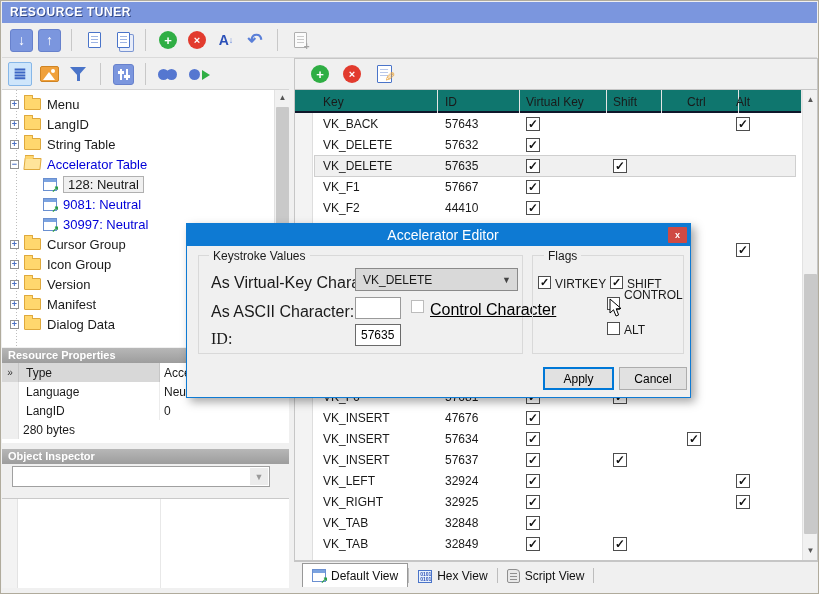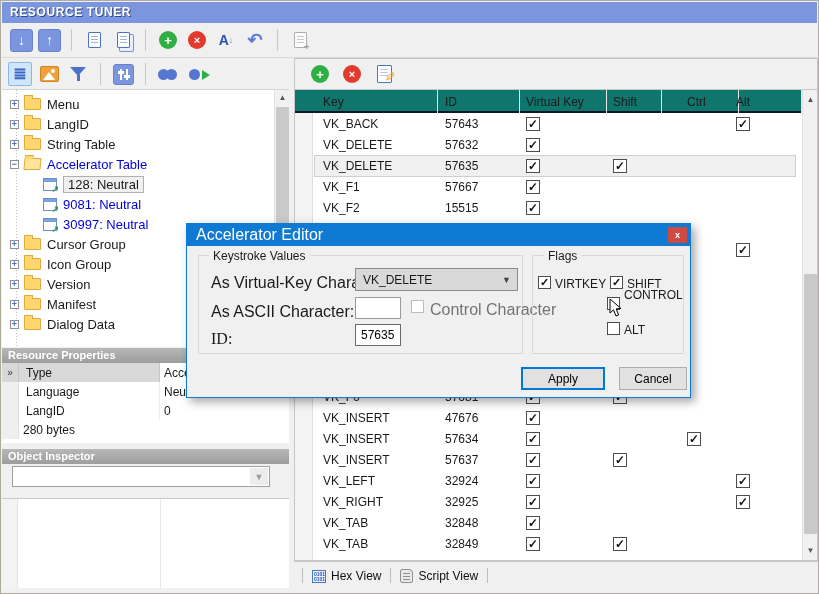--- a/index.html
+++ b/index.html
@@ -121,35 +121,35 @@
   .ico-hex { position:relative; width:14px; height:13px; background:#eaf2fc; border:1px solid #4a74c9; overflow:hidden; }
   .ico-hex::before { content:"0101"; position:absolute; left:1px; top:0px; font-size:5px; color:#2b50b8; font-weight:bold; letter-spacing:0; }
   .ico-hex::after  { content:"0101"; position:absolute; left:1px; top:5px; font-size:5px; color:#2b50b8; font-weight:bold; }
   .ico-script { position:relative; width:13px; height:14px; background:#e9e9e9; border:1px solid #8f8f8f; border-radius:2px 4px 2px 2px; }
   .ico-script::before { content:""; position:absolute; left:2px; top:3px; width:7px; height:1px; background:#8f8f8f; box-shadow:0 3px 0 #8f8f8f, 0 6px 0 #8f8f8f; }
 
   
   .dialog { position:absolute; left:185px; top:222px; width:505px; height:175px; background:#f0f0f0;
             border:1px solid #0e7ad3; box-shadow:4px 4px 9px rgba(0,0,0,.35); z-index:10; }
   .dlg-title { position:absolute; left:0; top:0; width:100%; height:22px; background:#0e7ad3; color:#fff;
-               line-height:22px; padding-left:9px; font-size:16px; }
+               line-height:22px; padding-left:9px; font-size:14px;text-align:center; }
   .dlg-close { position:absolute; right:3px; top:3px; width:19px; height:16px; background:#cf4a43; color:#fff;
                font-size:9px; font-weight:bold; text-align:center; line-height:16px; border-radius:1px; }
   .groupbox { position:absolute; border:1px solid #d9d9d9; }
   .gb-label { position:absolute; background:#f0f0f0; padding:0 4px; font-size:12px; color:#1a1a1a; }
   .dlg-lab { position:absolute; font-size:16px; }
   .combo { position:absolute; background:#d9d9d9; border:1px solid #8a8a8a; display:flex; align-items:center; padding-left:7px; }
   .combo .chev { position:absolute; right:6px; color:#444; font-size:9px; }
   .dlg-input { position:absolute; border:1px solid #6a6a6a; background:#fff; font-family:"Liberation Sans",sans-serif;
                font-size:12px; padding-left:5px; }
   .flag-lb { position:absolute; font-size:12px; }
   .btn { position:absolute; height:23px; background:#e1e1e1; border:1px solid #adadad; font-family:"Liberation Sans",sans-serif;
          font-size:12px; text-align:center; }
   .btn.focus { border:2px solid #0078d7; }
-  .dis-text { color:#737373; }
+  .dis-text { color:#000000;text-decoration:underline; }
   .cursor-svg { position:absolute; z-index:20; }
 </style>
 </head>
 <body>
 
 <div class="window">
 
   <div class="titlebar">
     <span>RESOURCE TUNER</span>
   </div>
@@ -388,21 +388,21 @@
           </span>
           <span class="cell col-sh"></span>
           <span class="cell col-ct"></span>
           <span class="cell col-al"></span>
         </div>
         <div class="row">
           <span class="cell col-key">
             <span>VK_F2</span>
           </span>
           <span class="cell col-id">
-            <span>15515</span>
+            <span>44410</span>
           </span>
           <span class="cell col-vk">
             <span class="cb">✓</span>
           </span>
           <span class="cell col-sh"></span>
           <span class="cell col-ct"></span>
           <span class="cell col-al"></span>
         </div>
         <div class="row">
           <span class="cell col-key">
@@ -628,20 +628,24 @@
         </div>
       </div>
     <div class="vscroll tbl-scroll">
       <div class="vs-arrow" style="top:2px;">▲</div>
       <div class="vs-thumb" style="top:184px; height:260px;"></div>
       <div class="vs-arrow" style="bottom:2px;">▼</div>
     </div>
   </div>
 
   <div class="tabs" id="tab-strip">
+      <div class="tab active">
+        <span class="accel-ico" style="margin-right: 0px;"></span>
+        <span>Default View</span>
+      </div>
       <span class="tab-sep"></span>
       <div class="tab">
         <span class="ico-hex" style="margin-right: 0px;"></span>
         <span>Hex View</span>
       </div>
       <span class="tab-sep"></span>
       <div class="tab">
         <span class="ico-script" style="margin-right: 0px;"></span>
         <span>Script View</span>
       </div>
@@ -677,21 +681,21 @@
         <span class="cb" style="position: absolute; left: 351px; top: 52px; width: 13px; height: 13px; font-size: 11px; line-height: 11px;">✓</span>
         <span class="flag-lb" style="left: 368px; top: 53px;">VIRTKEY</span>
         <span class="cb" style="position: absolute; left: 423px; top: 52px; width: 13px; height: 13px; font-size: 11px; line-height: 11px;">✓</span>
         <span class="flag-lb" style="left: 440px; top: 53px;">SHIFT</span>
         <span class="cb" style="position: absolute; left: 420px; top: 73px; width: 13px; height: 13px; font-size: 11px; line-height: 11px;"></span>
         <span class="flag-lb" style="left: 437px; top: 64px;">CONTROL</span>
         <span class="cb" style="position: absolute; left: 420px; top: 98px; width: 13px; height: 13px; font-size: 11px; line-height: 11px;"></span>
         <span class="flag-lb" style="left: 437px; top: 99px;">ALT</span>
       </div>
 
-    <button class="btn focus" style="left:334px; top:143px; width:84px;">Apply</button>
+    <button class="btn focus" style="left:356px; top:143px; width:71px;">Apply</button>
     <button class="btn" style="left:432px; top:143px; width:68px;">Cancel</button>
   </div>
 
   <svg class="cursor-svg" style="left:608px; top:297px;" width="14" height="20">
     <path d="M1,1 L1,15 L4.5,11.8 L7,18 L9.6,16.9 L7.2,10.8 L12,10.5 Z" fill="#fff" stroke="#000" stroke-width="1"></path>
   </svg>
 
 </div>
 
 </body></html>

